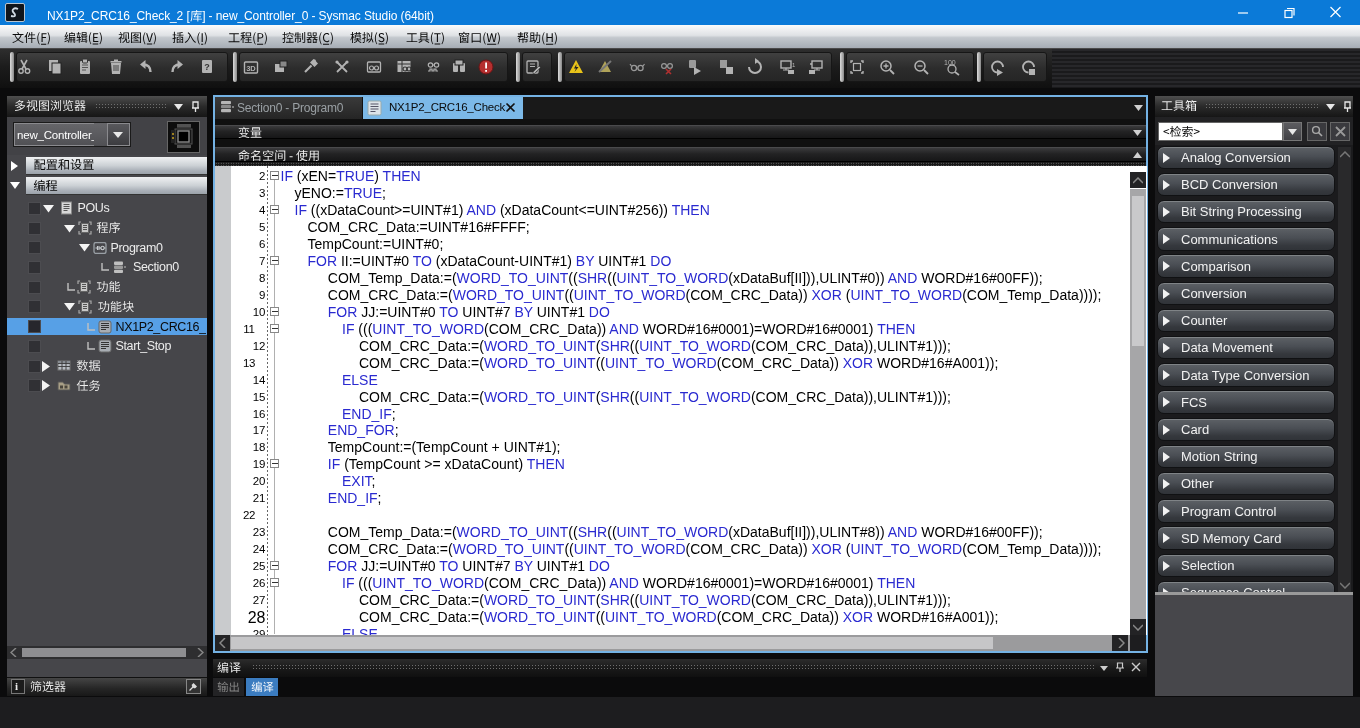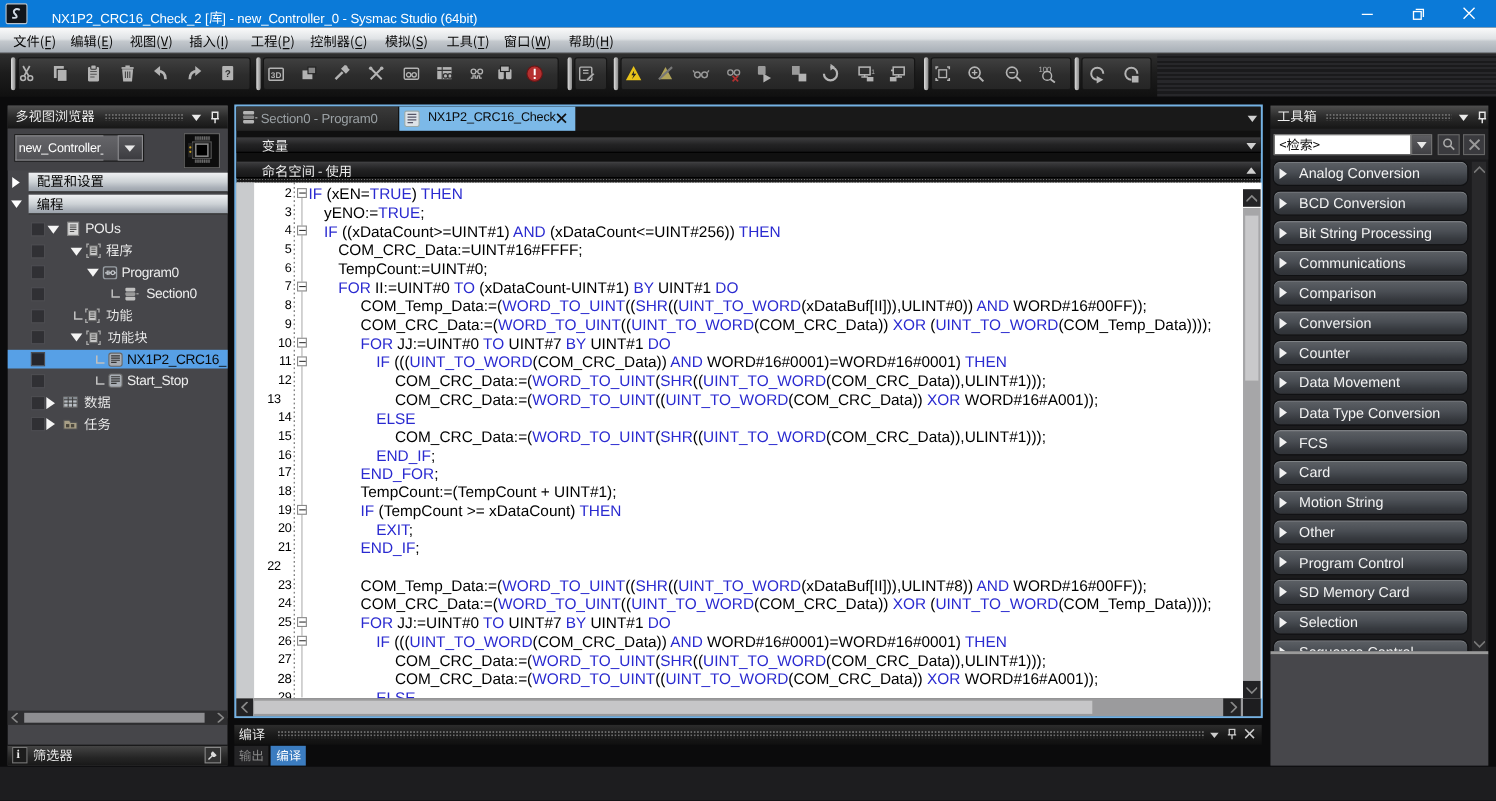--- a/index.html
+++ b/index.html
@@ -460,21 +460,21 @@
 <div style="left:271.5px;top:259.9px;width:6px;height:1px;background:#333"></div>
 <div style="left:307.5px;top:252.9px"><b>FOR</b> II:=UINT#0 <b>TO</b> (xDataCount-UINT#1) <b>BY</b> UINT#1 <b>DO</b></div>
 <div style="left:233px;top:269.9px;width:32px;text-align:right;font-size:11.5px;letter-spacing:-.3px">8</div>
 <div style="left:327.8px;top:269.9px">COM_Temp_Data:=(<b>WORD_TO_UINT</b>((<b>SHR</b>((<b>UINT_TO_WORD</b>(xDataBuf[II])),ULINT#0)) <b>AND</b> WORD#16#00FF));</div>
 <div style="left:233px;top:286.8px;width:32px;text-align:right;font-size:11.5px;letter-spacing:-.3px">9</div>
 <div style="left:327.8px;top:286.8px">COM_CRC_Data:=(<b>WORD_TO_UINT</b>((<b>UINT_TO_WORD</b>(COM_CRC_Data)) <b>XOR</b> (<b>UINT_TO_WORD</b>(COM_Temp_Data))));</div>
 <div style="left:233px;top:303.8px;width:32px;text-align:right;font-size:11.5px;letter-spacing:-.3px">10</div>
 <div style="left:269.5px;top:306.8px;width:9px;height:9px;background:#fff;border:1px solid #888;line-height:9px"></div>
 <div style="left:271.5px;top:310.8px;width:6px;height:1px;background:#333"></div>
 <div style="left:327.8px;top:303.8px"><b>FOR</b> JJ:=UINT#0 <b>TO</b> UINT#7 <b>BY</b> UINT#1 <b>DO</b></div>
-<div style="left:233px;top:320.8px;width:32px;text-align:right;font-size:11.5px;letter-spacing:-.3px">11</div>
+<div style="left:233px;top:320.8px;width:32px;text-align:center;font-size:11.5px;letter-spacing:-.3px">11</div>
 <div style="left:269.5px;top:323.8px;width:9px;height:9px;background:#fff;border:1px solid #888;line-height:9px"></div>
 <div style="left:271.5px;top:327.8px;width:6px;height:1px;background:#333"></div>
 <div style="left:342px;top:320.8px"><b>IF</b> (((<b>UINT_TO_WORD</b>(COM_CRC_Data)) <b>AND</b> WORD#16#0001)=WORD#16#0001) <b>THEN</b></div>
 <div style="left:233px;top:337.7px;width:32px;text-align:right;font-size:11.5px;letter-spacing:-.3px">12</div>
 <div style="left:359px;top:337.7px">COM_CRC_Data:=(<b>WORD_TO_UINT</b>(<b>SHR</b>((<b>UINT_TO_WORD</b>(COM_CRC_Data)),ULINT#1)));</div>
 <div style="left:233px;top:354.6px;width:32px;text-align:center;font-size:11.5px;letter-spacing:-.3px">13</div>
 <div style="left:359px;top:354.6px">COM_CRC_Data:=(<b>WORD_TO_UINT</b>((<b>UINT_TO_WORD</b>(COM_CRC_Data)) <b>XOR</b> WORD#16#A001));</div>
 <div style="left:233px;top:371.6px;width:32px;text-align:right;font-size:11.5px;letter-spacing:-.3px">14</div>
 <div style="left:342px;top:371.6px"><b>ELSE</b></div>
 <div style="left:233px;top:388.5px;width:32px;text-align:right;font-size:11.5px;letter-spacing:-.3px">15</div>
@@ -501,21 +501,21 @@
 <div style="left:233px;top:558.0px;width:32px;text-align:right;font-size:11.5px;letter-spacing:-.3px">25</div>
 <div style="left:269.5px;top:561.0px;width:9px;height:9px;background:#fff;border:1px solid #888;line-height:9px"></div>
 <div style="left:271.5px;top:565.0px;width:6px;height:1px;background:#333"></div>
 <div style="left:327.8px;top:558.0px"><b>FOR</b> JJ:=UINT#0 <b>TO</b> UINT#7 <b>BY</b> UINT#1 <b>DO</b></div>
 <div style="left:233px;top:575.0px;width:32px;text-align:right;font-size:11.5px;letter-spacing:-.3px">26</div>
 <div style="left:269.5px;top:578.0px;width:9px;height:9px;background:#fff;border:1px solid #888;line-height:9px"></div>
 <div style="left:271.5px;top:582.0px;width:6px;height:1px;background:#333"></div>
 <div style="left:342px;top:575.0px"><b>IF</b> (((<b>UINT_TO_WORD</b>(COM_CRC_Data)) <b>AND</b> WORD#16#0001)=WORD#16#0001) <b>THEN</b></div>
 <div style="left:233px;top:592.0px;width:32px;text-align:right;font-size:11.5px;letter-spacing:-.3px">27</div>
 <div style="left:359px;top:592.0px">COM_CRC_Data:=(<b>WORD_TO_UINT</b>(<b>SHR</b>((<b>UINT_TO_WORD</b>(COM_CRC_Data)),ULINT#1)));</div>
-<div style="left:233px;top:608.9px;width:32px;text-align:right;font-size:12px;letter-spacing:-.3px">28</div>
+<div style="left:233px;top:608.9px;width:32px;text-align:right;font-size:16px;letter-spacing:-.3px">28</div>
 <div style="left:359px;top:608.9px">COM_CRC_Data:=(<b>WORD_TO_UINT</b>((<b>UINT_TO_WORD</b>(COM_CRC_Data)) <b>XOR</b> WORD#16#A001));</div>
 <div style="left:233px;top:625.8px;width:32px;text-align:right;font-size:11.5px;letter-spacing:-.3px">29</div>
 <div style="left:342px;top:625.8px"><b>ELSE</b></div>
 </div>
     </div>
 <div class="abs" style="left:1129.5px;top:166px;width:17px;height:468.5px;background:#fff"></div>
 <div class="abs" style="left:1129.5px;top:172px;width:16px;height:16px;background:#232325"></div>
 <svg class="abs" style="left:1133px;top:177px" width="10" height="7">
       <path d="M0 6l5-5 5 5" stroke="#888" stroke-width="1.5" fill="none"></path>
     </svg>

